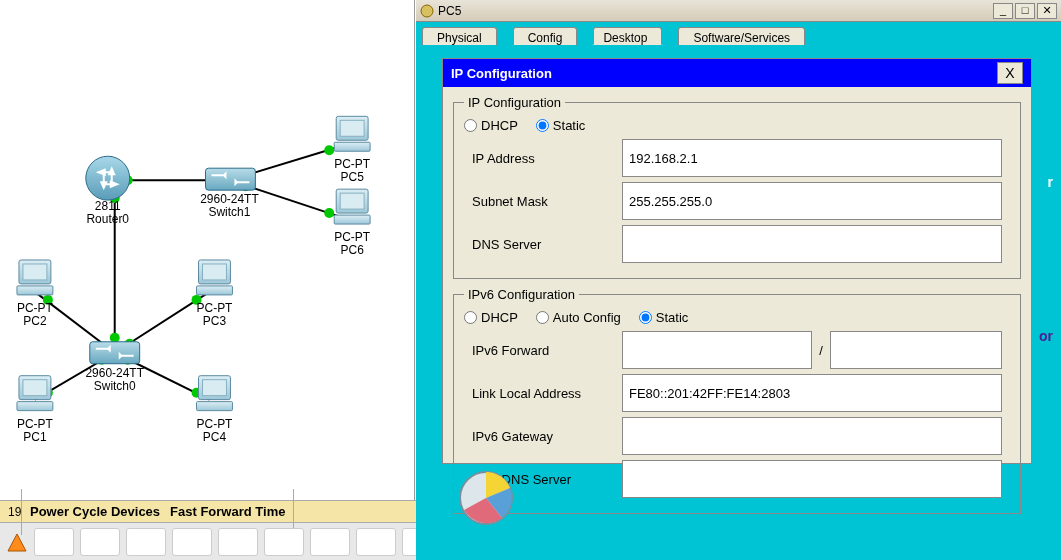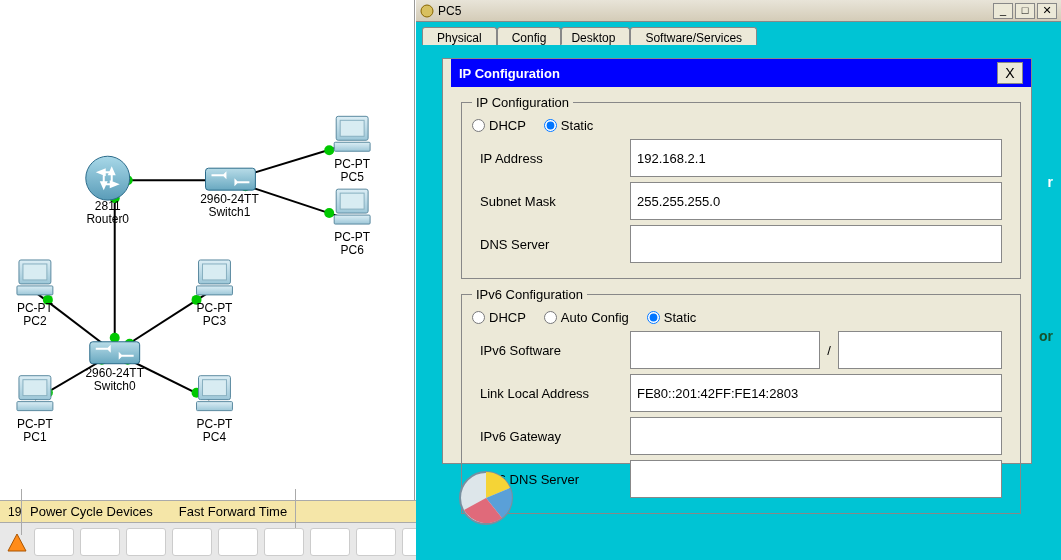--- a/index.html
+++ b/index.html
@@ -22,26 +22,26 @@
 .orange-triangle{width:22px;height:22px;}
 
 
 .pc-window { position: absolute; left: 416px; top: 0; width: 645px; height: 560px; background: #00c4d4; }
 .titlebar { height: 22px; background: linear-gradient(#e8e4d8,#d4ccb8); border-bottom: 1px solid #888; display:flex; align-items:center; padding:0 4px; }
 .titlebar .appicon { width:14px; height:14px; margin-right:4px;}
 .titlebar .title { font-size:12px; flex:1; }
 .winbtns { display:flex; gap:2px;}
 .winbtn { width:20px; height:16px; background:#ece9d8; border:1px solid #888; font-size:11px; text-align:center; line-height:13px; cursor:default;}
 .tabs { height:22px; display:flex; padding-left:6px; padding-top:4px; gap:0; }
-.tab { padding:3px 14px; border:1px solid #888; border-bottom:none; background:#ece9d8; font-size:12px; border-radius:3px 3px 0 0; margin-right:0px; position:relative; top:1px; cursor:default;}
+.tab { padding:3px 14px; border:1px solid #888; border-bottom:none; background:#ece9d8; font-size:12px; border-radius:3px 3px 0 0; margin-right:16px; position:relative; top:1px; cursor:default;}
 .tab.active { background:#ece9d8; border-bottom:1px solid #ece9d8; z-index:2;padding-left:9px; }
 .tabbody { position:absolute; left:6px; right:6px; top:46px; bottom:8px; background:#00c4d4; }
 
 
-.ipwin { position:absolute; left:20px; top:12px; width:590px; height:406px; background:#ece9d8; border:1px solid #888;padding-left:8px; }
+.ipwin { position:absolute; left:20px; top:12px; width:590px; height:406px; background:#ece9d8; border:1px solid #888; }
 .ipwin-title { height:28px; background:#0000ff; color:#fff; display:flex; align-items:center; padding:0 8px; font-size:18px; font-weight:bold; }
 .ipwin-title .closebtn { margin-left:auto; width:26px; height:22px; background:#ece9d8; color:#000; border:1px solid #888; text-align:center; line-height:20px; cursor:default; font-weight:normal; font-size:14px;}
 fieldset { border:1px solid #888; margin:8px 10px; padding:8px 10px 10px 10px; }
 legend { font-size:13px; color:#000; padding:0 4px; }
 .row { display:flex; align-items:center; margin:5px 8px; }
 .row .lbl { width:150px; font-size:13px; }
 .row input[type=text] { flex:1; height:38px; border:1px solid #888; background:#fff; padding:0 6px; font-size:13px; }
 .radio-row { display:flex; gap:18px; align-items:center; margin-bottom:6px; }
 .radio-row label { display:flex; align-items:center; gap:4px; font-size:13px;justify-content:center; }
 .slash { width:18px; text-align:center; }
@@ -173,21 +173,21 @@
     <use href="#pc-shape"></use>
     <text class="node-label" x="0" y="28">PC-PT</text>
     <text class="node-label" x="0" y="41">PC4</text>
   </g>
 </svg>
 </div>
 
 <div class="statusbar">
   <div class="status-row">
     <div class="cell first">19</div>
-    <div class="cell" style="display:flex; gap:26px;">
+    <div class="cell" style="display:flex; gap:10px;font-weight:bold;">
       <span>Power Cycle Devices</span>
       <span>Fast Forward Time</span>
     </div>
   </div>
   <div class="toolbar-row">
     <svg class="orange-triangle" viewBox="0 0 22 22">
         <path d="M2 20 L11 3 L20 20 Z" fill="#ff8c1a" stroke="#aa5500"></path>
       </svg>
     <div class="tool-thumb"></div>
     <div class="tool-thumb"></div>
@@ -265,21 +265,21 @@
           <label>
               <input type="radio" name="v6" style=""> 
               <span>Auto Config</span>
             </label>
           <label>
               <input type="radio" name="v6" checked="" style=""> 
               <span>Static</span>
             </label>
         </div>
         <div class="row">
-            <span class="lbl">IPv6 Software</span>
+            <span class="lbl">IPv6 Forward</span>
             <input type="text" value="" style="">
             <span class="slash">/</span>
             <input class="prefix-input" type="text" value="" style="">
           </div>
         <div class="row">
             <span class="lbl">Link Local Address</span>
             <input type="text" value="FE80::201:42FF:FE14:2803" style="">
           </div>
         <div class="row">
             <span class="lbl">IPv6 Gateway</span>
@@ -293,15 +293,15 @@
     </div>
 
     <svg class="pie-ico" viewBox="0 0 68 68">
       <circle cx="34" cy="40" r="26" fill="#dde6ea" stroke="#7790a0" stroke-width="2"></circle>
       <path d="M34 40 L34 14 A26 26 0 0 1 58 30 Z" fill="#f5d436"></path>
       <path d="M34 40 L58 30 A26 26 0 0 1 50 60 Z" fill="#5aa0d8"></path>
       <path d="M34 40 L50 60 A26 26 0 0 1 12 52 Z" fill="#e06a7a"></path>
     </svg>
 
     <div style="position:absolute; right:2px; top:128px; color:#fff; font-size:14px; font-weight:bold;">r</div>
-    <div style="position:absolute; right:2px; top:282px; color:#14532d; font-size:14px; font-weight:bold;">or</div>
+    <div style="position:absolute; right:2px; top:282px; color:#4c1d95; font-size:14px; font-weight:bold;">or</div>
   </div>
 </div>
 
 </body></html>

